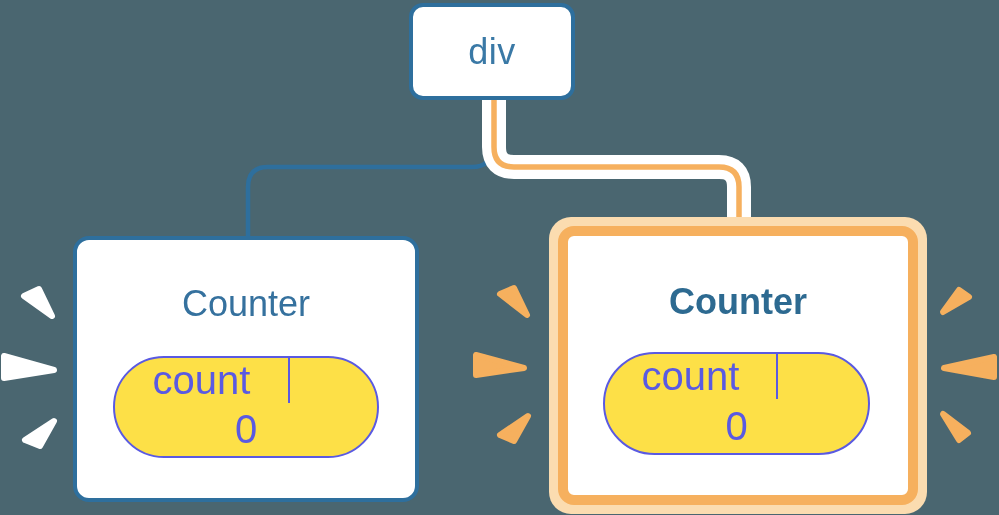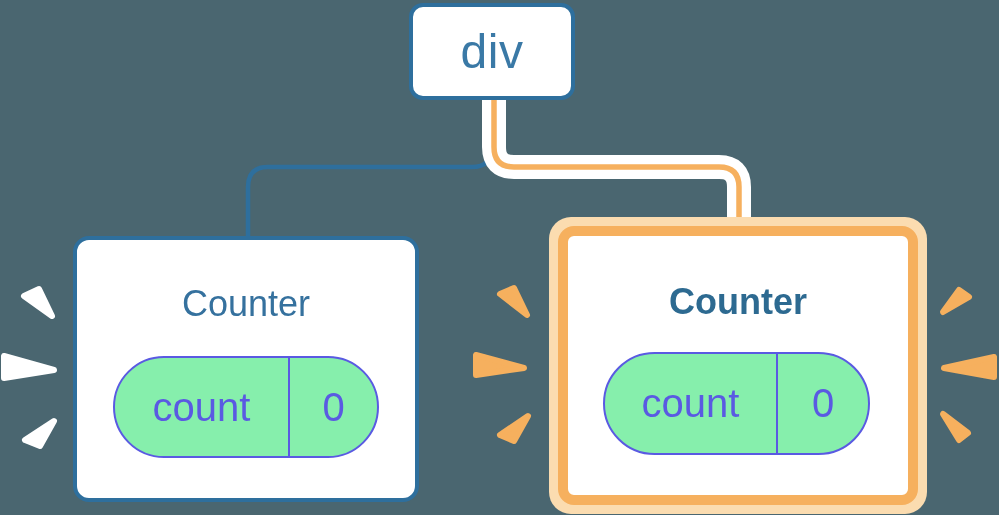--- a/index.html
+++ b/index.html
@@ -16,21 +16,21 @@
     position: absolute; left: 409px; top: 3px;
     width: 166px; height: 97px;
     box-sizing: border-box;
     background: #ffffff;
     border: 4px solid #2e6f9d;
     border-radius: 14px;
     display: flex; align-items: center; justify-content: center;
     z-index: 2;
   }
   .node-root .label {
-    color: #3a79a6; font-size: 48px; font-weight: 500;
+    color: #3a79a6; font-size: 36px; font-weight: 500;
     letter-spacing: 0.5px;
   }
 
   .card-plain {
     position: absolute; left: 73px; top: 236px;
     width: 346px; height: 266px;
     box-sizing: border-box;
     background: #ffffff;
     border: 4px solid #2e6f9d;
     border-radius: 16px;
@@ -61,23 +61,24 @@
     position: absolute; left: 0; right: 0; top: 46px;
     text-align: center;
     color: #2d6a91; font-size: 36px; font-weight: 700; line-height: 40px;
   }
 
   .state-pill {
     position: absolute;
     box-sizing: border-box;
     border: 2.5px solid #5a5ae2;
     border-radius: 52px;
-    background: #86efac;
+    background: #fde047;
     display: flex;
     overflow: hidden;
+    flex-direction: column;
   }
   .pill-left {
     display: flex; align-items: center; justify-content: center;
     box-sizing: border-box;
     border-right: 2.5px solid #5a5ae2;
     color: #5a5ae2; font-size: 40px;
   }
   .pill-right {
     display: flex; align-items: center; justify-content: center;
     flex: 1;

